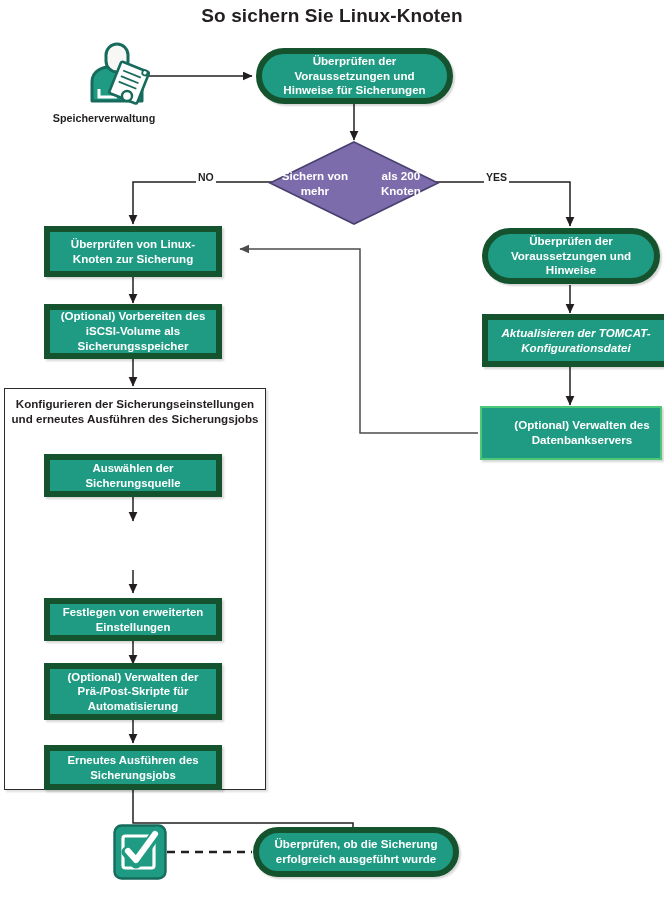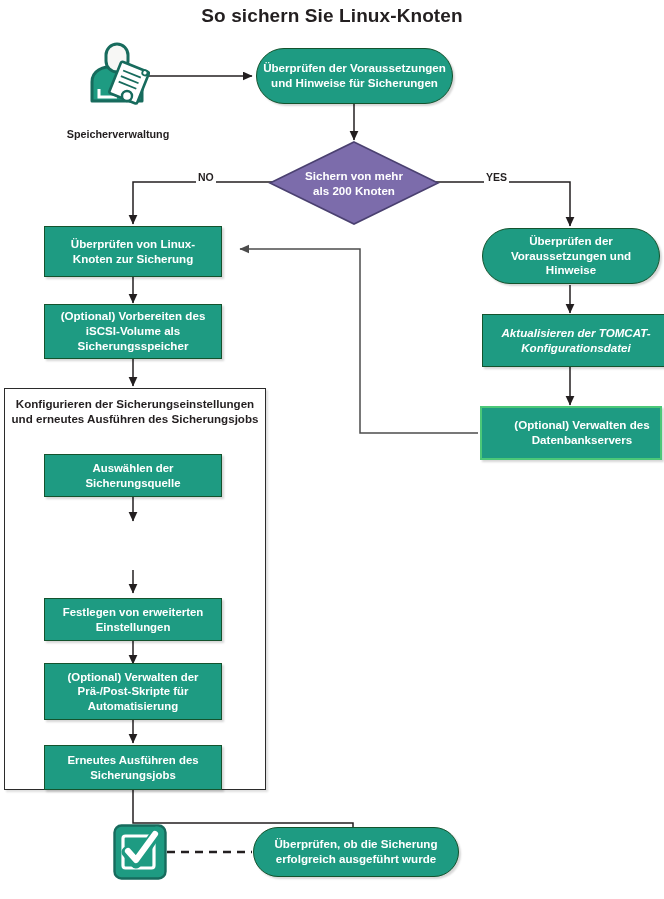--- a/index.html
+++ b/index.html
@@ -45,21 +45,21 @@
     display: flex;
     align-items: center;
     justify-content: center;
     text-align: center;
     color: #ffffff;
     font-size: 11.6px;
     font-weight: bold;
     line-height: 1.28;
     padding: 2px 6px;
     background: #1e9b82;
-    border: 1px solid #14532d;
+    border: 6px solid #14532d;
     box-shadow: 2px 2px 2px rgba(0,0,0,0.16);
     z-index: 3;
   }
   .node.rounded {
     border-radius: 999px;
   }
   .node.greenborder {
     border: 2px solid #4cc878;
   }
   .node.inner {
@@ -70,21 +70,21 @@
   .diamond-wrap {
     position: absolute;
     z-index: 3;
   }
   .diamond-wrap svg { display: block; overflow: visible; }
   .diamond-label {
     position: absolute;
     left: 0; top: 0;
     width: 100%; height: 100%;
     display: flex;
-    flex-direction: column;
+    flex-direction: row;
     align-items: center;
     justify-content: center;
     text-align: center;
     color: #ffffff;
     font-size: 11.6px;
     font-weight: bold;
     line-height: 1.32;
     pointer-events: none;
   }
 
@@ -200,21 +200,21 @@
         <rect x="28" y="25" width="30" height="34" rx="2" fill="#ffffff" stroke="#176b5d" stroke-width="2.6"></rect>
         <line x1="33" y1="33" x2="52" y2="33" stroke="#176b5d" stroke-width="1.8"></line>
         <line x1="33" y1="39" x2="52" y2="39" stroke="#176b5d" stroke-width="1.8"></line>
         <line x1="33" y1="45" x2="52" y2="45" stroke="#176b5d" stroke-width="1.8"></line>
         <circle cx="54" cy="27" r="2.6" fill="#ffffff" stroke="#176b5d" stroke-width="1.8"></circle>
       </g>
 
       <circle cx="41" cy="55" r="5" fill="#ffffff" stroke="#176b5d" stroke-width="2.4"></circle>
     </svg>
   </div>
-  <div class="actor-label" style="left:56px; top:112px; width:124px;margin-top:16px;">Speicherverwaltung</div>
+  <div class="actor-label" style="left:42px; top:112px; width:124px;">Speicherverwaltung</div>
 
   <div class="node rounded" style="left:256px; top:48px; width:197px; height:56px;">
     <span>Überprüfen der Voraussetzungen und Hinweise für Sicherungen</span>
   </div>
 
   <div class="diamond-wrap" style="left:268px; top:140px; width:172px; height:86px;">
     <svg width="172" height="86" viewBox="0 0 172 86">
       <polygon points="86,2 170,43 86,84 2,43" fill="#7c6cab" stroke="#4a4070" stroke-width="1.6"></polygon>
     </svg>
     <div class="diamond-label">

